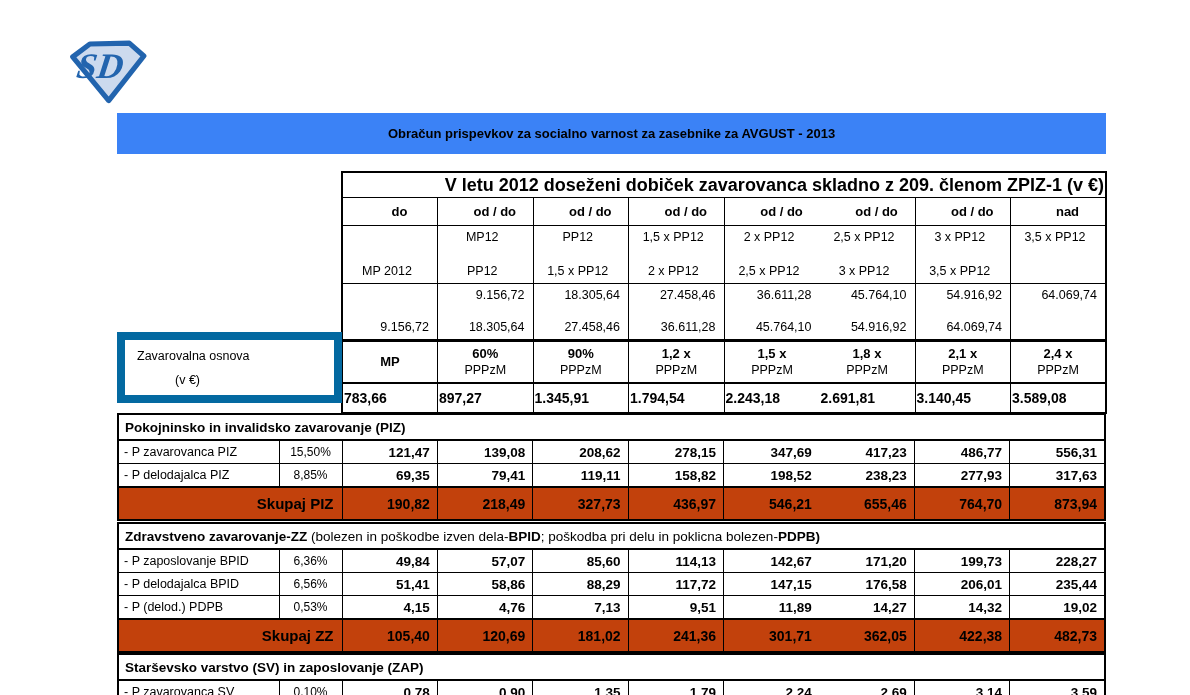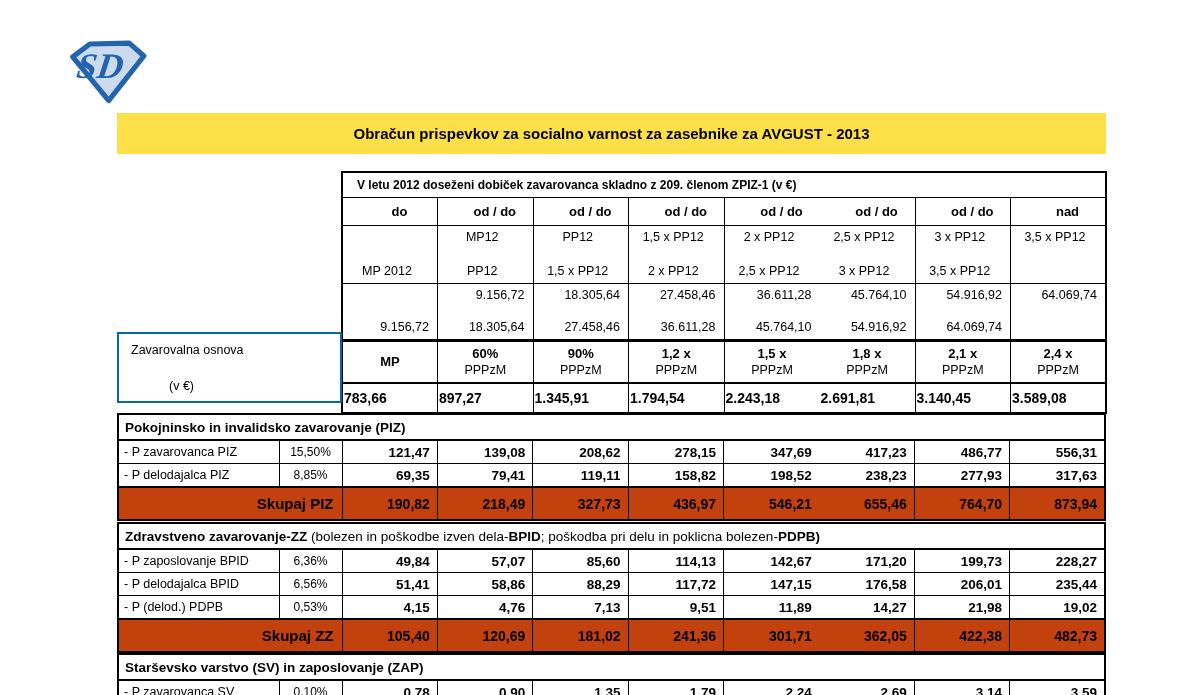--- a/index.html
+++ b/index.html
@@ -1,46 +1,46 @@
 <!DOCTYPE html>
 <html><head>
 <meta charset="utf-8">
 <style>
   html,body{margin:0;padding:0;background:#fff;}
   body{font-family:"Liberation Sans",sans-serif;color:#000;}
   .page{position:relative;width:1190px;height:695px;overflow:hidden;background:#fff;}
 
   .logo{position:absolute;left:64px;top:38px;width:86px;height:66px;}
 
-  .titlebar{position:absolute;left:117px;top:113px;width:989px;height:41px;background:#fde047;
-    display:flex;align-items:center;justify-content:center;font-weight:bold;font-size:15px;}
+  .titlebar{position:absolute;left:117px;top:113px;width:989px;height:41px;background:#3b82f6;
+    display:flex;align-items:center;justify-content:center;font-weight:bold;font-size:13px;}
 
   table{border-collapse:collapse;table-layout:fixed;}
   table.t{border:2px solid #000;}
   .t td{border:1px solid #000;overflow:hidden;white-space:nowrap;font-size:12.5px;vertical-align:middle;}
 
   
   .upperwrap{position:absolute;left:341px;top:171px;}
   .upper{width:766px;}
-  .upper .hrow td{font-weight:bold;padding-left:14px;height:22px;font-size:12px;}
+  .upper .hrow td{font-weight:bold;padding-left:14px;height:22px;font-size:18px;text-align:right;}
   .upper .rrow td{font-weight:bold;text-align:center;height:25px;font-size:13px;padding-left:20px;}
   .two{display:flex;flex-direction:column;justify-content:space-between;height:100%;box-sizing:border-box;padding:3px 7px 4px 1px;}
   .mrow td{height:55px;text-align:center;}
   .arow td{height:53px;text-align:right;}
   .bh td{border-top:3px solid #000;height:38px;text-align:center;}
   .bh .l1{font-weight:bold;font-size:13px;}
   .bh .l2{font-size:12.5px;}
   .ctr2{display:flex;flex-direction:column;justify-content:center;height:100%;line-height:16px;}
   .bv td{border-top:2px solid #000;height:26px;font-weight:bold;font-size:14px;text-align:left;padding-right:7px;}
 
   
   td.x5{border-right:none;}
   td.x6{border-left:none;}
 
-  .baselabel{position:absolute;left:117px;top:332px;width:225px;height:71px;border:2px solid #0369a1;
+  .baselabel{position:absolute;left:117px;top:332px;width:225px;height:71px;border:8px solid #0369a1;
     box-sizing:border-box;display:flex;flex-direction:column;justify-content:space-between;font-size:12.5px;}
   .bl1{margin:9px 0 0 12px;}
   .bl2{margin:0 0 8px 50px;}
 
   
   .sec{position:absolute;left:117px;width:989px;}
   .sec .shead td{border-bottom:2px solid #000;font-size:13.5px;padding:2px 0 2px 6px;height:20px;}
   .sec .shead .sb{font-weight:bold;}
   .sec .drow td{height:20px;}
   .sec .lbl{text-align:left;padding-left:5px;font-size:12.5px;}
@@ -347,21 +347,21 @@
     </tr>
     <tr class="drow">
       <td class="lbl">- P (delod.) PDPB</td>
       <td class="pct">0,53%</td>
       <td class="val">4,15</td>
       <td class="val">4,76</td>
       <td class="val">7,13</td>
       <td class="val">9,51</td>
       <td class="val x5">11,89</td>
       <td class="val x6">14,27</td>
-      <td class="val">21,98</td>
+      <td class="val">14,32</td>
       <td class="val">19,02</td>
     </tr>
     <tr class="trow">
       <td colspan="2" class="tlabel">Skupaj ZZ</td>
       <td class="val">105,40</td>
       <td class="val">120,69</td>
       <td class="val">181,02</td>
       <td class="val">241,36</td>
       <td class="val x5">301,71</td>
       <td class="val x6">362,05</td>

